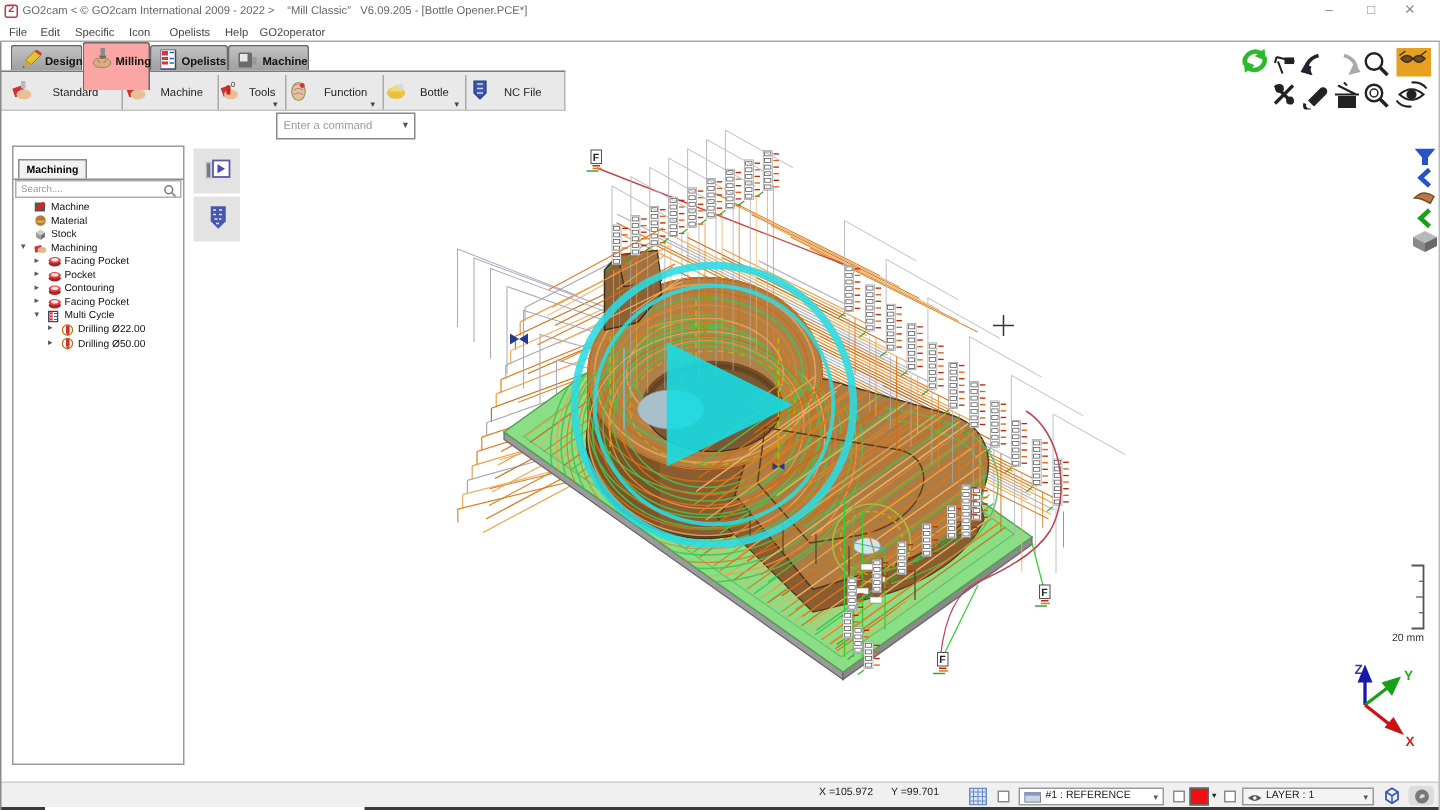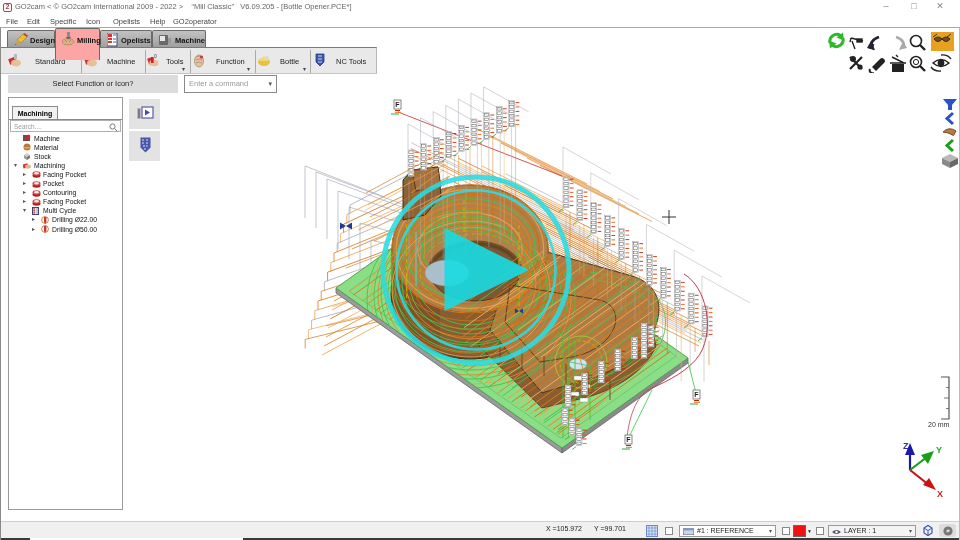--- a/index.html
+++ b/index.html
@@ -1053,21 +1053,21 @@
   <div class="tsep" style="left:81px"></div>
       <div class="tsep" style="left:145px"></div>
   <div class="tsep" style="left:190px"></div>
       <div class="tsep" style="left:255px"></div>
   <div class="tsep" style="left:310px"></div>
   <div class="tlbl" style="left:35px">Standard</div>
   <div class="tlbl" style="left:107px">Machine</div>
   <div class="tlbl" style="left:166px">Tools</div>
   <div class="tlbl" style="left:216px">Function</div>
   <div class="tlbl" style="left:280px">Bottle</div>
-  <div class="tlbl" style="left:336px">NC Tools</div>
+  <div class="tlbl" style="left:336px">NC File</div>
   <div class="tdrop" style="left:182px">▾</div>
   <div class="tdrop" style="left:247px">▾</div>
   <div class="tdrop" style="left:303px">▾</div>
   <svg class="abs" style="left:8px;top:5px" width="14" height="15" viewBox="0 0 14 15">
         <rect x="1" y="5" width="7" height="6" transform="rotate(-20 4 8)" fill="#cc3333"></rect>
         <ellipse cx="8" cy="10" rx="5" ry="3.4" fill="#e8bf96"></ellipse>
         <rect x="6" y="1" width="3" height="5" fill="#b8b8c0"></rect>
       </svg>
   <svg class="abs" style="left:84px;top:5px" width="14" height="15" viewBox="0 0 14 15">
         <rect x="1" y="5" width="7" height="6" transform="rotate(-20 4 8)" fill="#cc3333"></rect>
@@ -1089,21 +1089,20 @@
         <ellipse cx="7" cy="9" rx="6" ry="4" fill="#e8c23a"></ellipse>
         <path d="M2,8 L7,3 L12,8" fill="#f2da70"></path>
         <circle cx="10" cy="5" r="2" fill="#d8d8e0"></circle>
       </svg>
   <svg class="abs" style="left:315px;top:5px" width="10" height="15" viewBox="0 0 10 15">
         <path d="M1,1 h8 v8 l-4,4 l-4,-4 Z" fill="#3a57b0" stroke="#223a80" stroke-width="0.8"></path>
         <path d="M3,3 h4 M3,6 h4 M3,9 h4" stroke="#cdd6f0" stroke-width="1"></path>
       </svg>
 </div>
 
-<div id="selbox">Select Function or Icon?</div>
 <div id="combo">Enter a command<span class="chev">▾</span></div>
 
 <svg class="abs" style="left:826px;top:31px;z-index:3" width="132" height="42" viewBox="0 0 132 42">
 
   <path d="M4,12 a7,7 0 0 1 10.5,-7.5" stroke="#2db82d" stroke-width="3" fill="none"></path>
   <polygon points="17,1.5 18,9.5 10.5,6.5" fill="#2db82d"></polygon>
   <path d="M17,7 a7,7 0 0 1 -10.5,7.5" stroke="#2db82d" stroke-width="3" fill="none"></path>
   <polygon points="4,17.5 3,9.5 10.5,12.5" fill="#2db82d"></polygon>
   <g stroke="#222" stroke-width="1.4" fill="none">
     <path d="M25,7 l12,3 M25,7 l-1,4 m2,-1 l3,8"></path>

